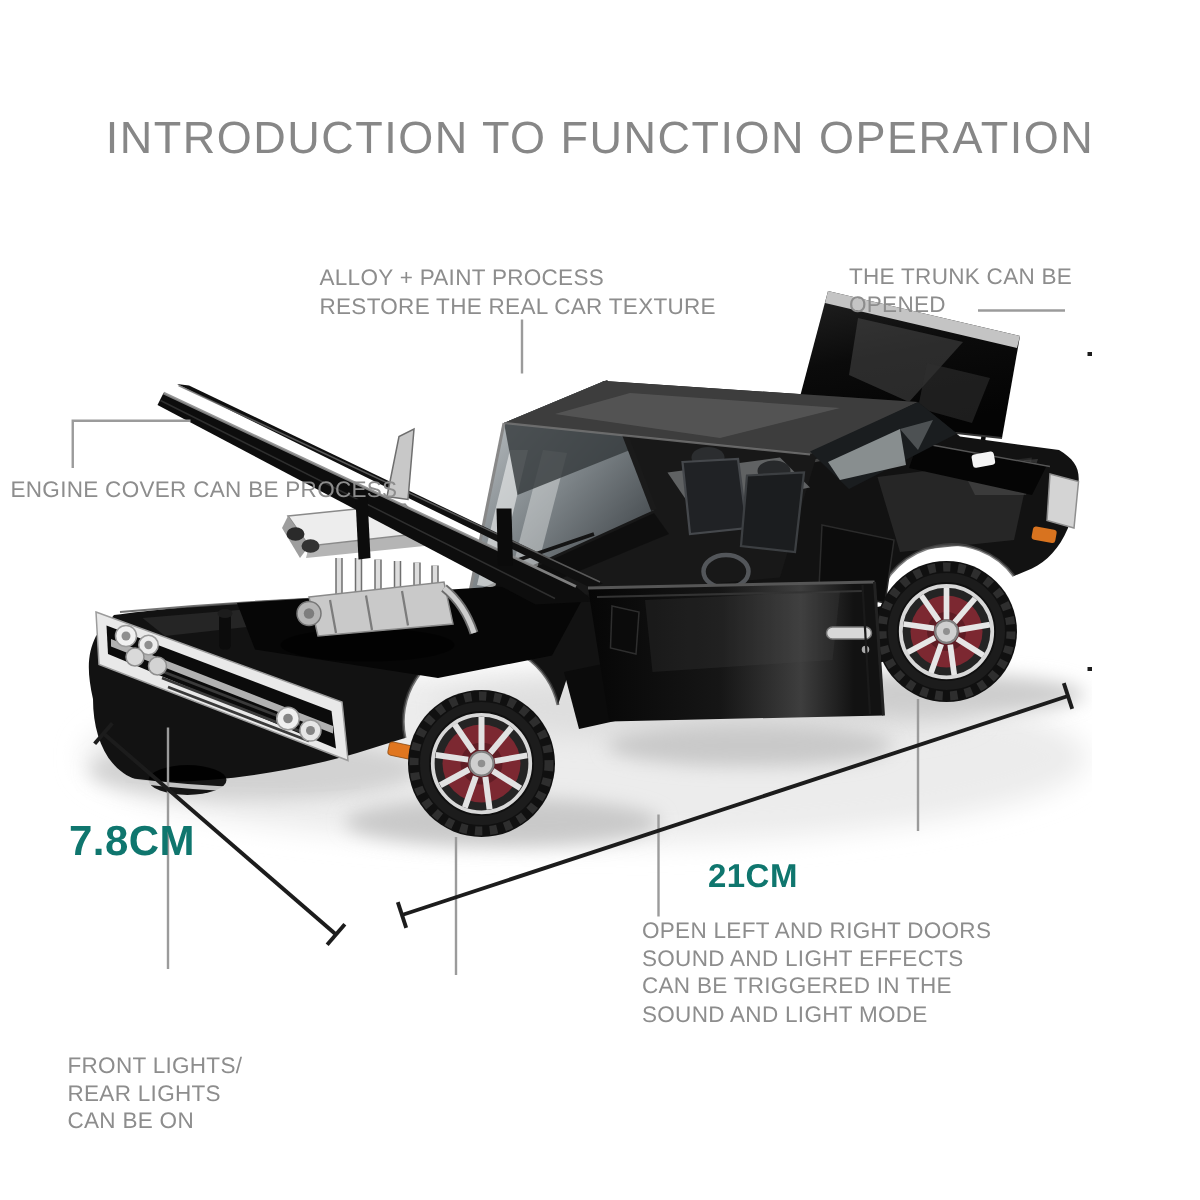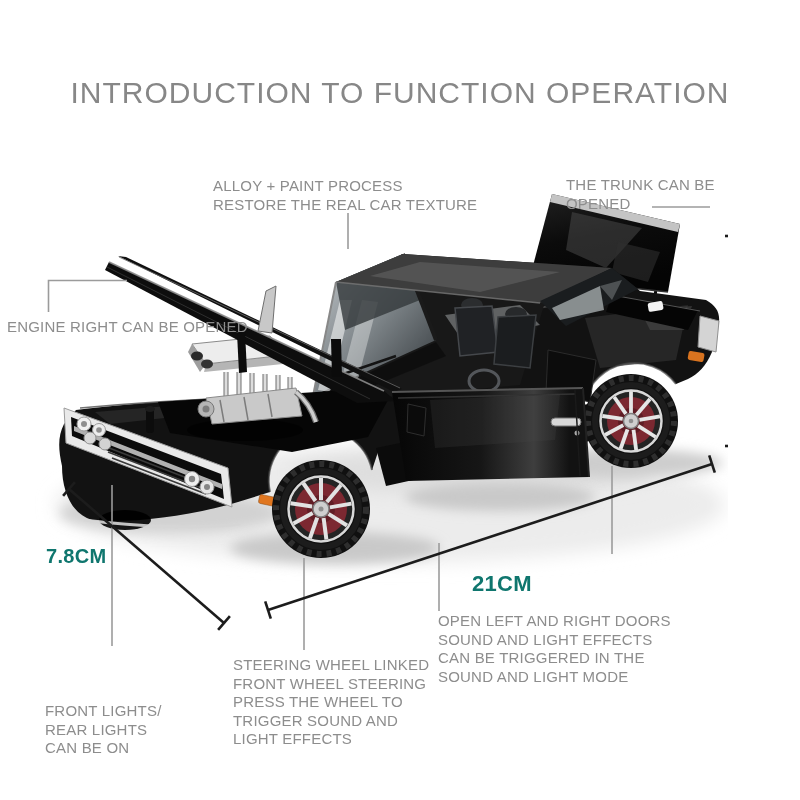--- a/index.html
+++ b/index.html
@@ -4,29 +4,29 @@
 <style>
   html,body{margin:0;padding:0;background:#ffffff;}
   .stage{position:relative;width:728px;height:800px;background:#ffffff;overflow:hidden;
          font-family:"Liberation Sans",sans-serif;}
   .stage svg{position:absolute;left:0;top:0;}
   .title{position:absolute;left:0;top:76px;width:800px;text-align:center;
          font-size:30px;letter-spacing:1px;color:#878787;font-weight:400;}
   .callout{position:absolute;font-size:15px;line-height:18.5px;letter-spacing:.2px;
            color:#8d8d8d;white-space:pre-line;}
   .dim{position:absolute;color:#0f766e;font-weight:600;letter-spacing:.3px;}
-  .dim-w{left:46px;top:545px;font-size:20px;}
+  .dim-w{left:46px;top:545px;font-size:28px;}
   .dim-l{left:472px;top:571px;font-size:22px;}
   .dim-h{left:741px;top:311px;font-size:24px;}
   .c-alloy{left:213px;top:177px;}
   .c-trunk{left:566px;top:176px;}
   .c-engine{left:7px;top:318px;}
   .c-lights{left:45px;top:654px;margin-top:48px;}
   .c-steer{left:233px;top:656px;}
-  .c-doors{left:428px;top:612px;margin-left:10px;}
+  .c-doors{left:428px;top:612px;}
   .c-susp{left:621px;top:536px;}
 </style>
 </head>
 <body>
 
 <div class="stage">
 
   <svg width="800" height="800" viewBox="0 0 800 800">
     <defs>
       <filter id="b6" x="-60%" y="-60%" width="220%" height="220%">
@@ -291,29 +291,24 @@
         <path d="M709.2,455.4 L714.8,472.6"></path>
       </g>
     </g>
   </svg>
 
   <div class="title">INTRODUCTION TO FUNCTION OPERATION</div>
 
   <div class="callout c-alloy">ALLOY + PAINT PROCESS
 RESTORE THE REAL CAR TEXTURE</div>
   <div class="callout c-trunk">THE TRUNK CAN BE OPENED</div>
-  <div class="callout c-engine">ENGINE RIGHT CAN BE OPENED</div>
+  <div class="callout c-engine">ENGINE COVER CAN BE PROCESS</div>
   <div class="callout c-lights">FRONT LIGHTS/
 REAR LIGHTS
 CAN BE ON</div>
-  <div class="callout c-steer">STEERING WHEEL LINKED
-FRONT WHEEL STEERING
-PRESS THE WHEEL TO
-TRIGGER SOUND AND
-LIGHT EFFECTS</div>
   <div class="callout c-doors">OPEN LEFT AND RIGHT DOORS
 SOUND AND LIGHT EFFECTS
 CAN BE TRIGGERED IN THE
 SOUND AND LIGHT MODE</div>
 
   <div class="dim dim-w">7.8CM</div>
   <div class="dim dim-l">21CM</div>
   <div class="dim dim-h">6CM</div>
 
 </div>

